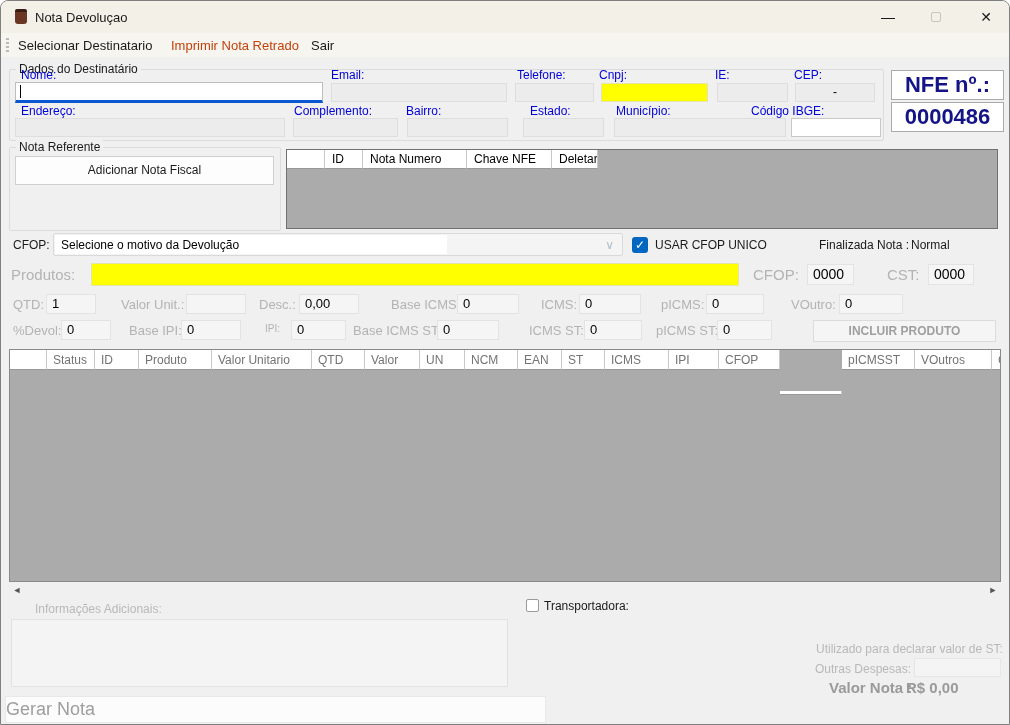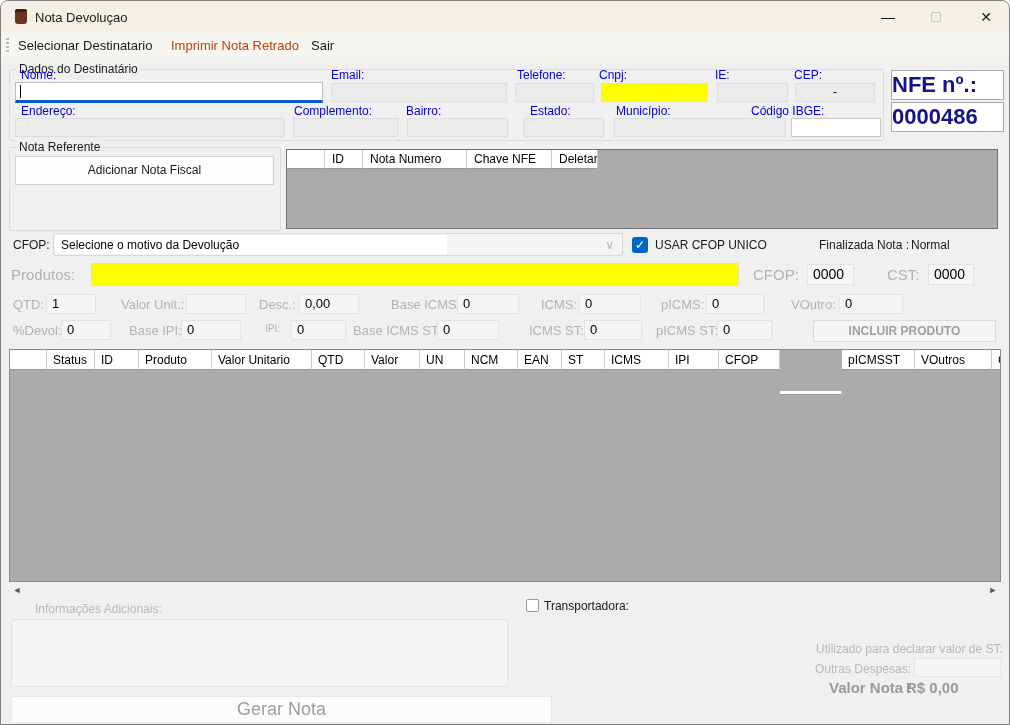--- a/index.html
+++ b/index.html
@@ -27,21 +27,21 @@
   .lbl { position:absolute; font-size:12px; color:#0000d8; white-space:nowrap; }
   .inp { position:absolute; height:19px; background:#ececec; border:1px solid #dedede;
          font-size:12px; color:#000; padding:1px 4px; line-height:15px; }
   .inp.white { background:#ffffff; border:1px solid #c8c8c8; }
   .inp.yellow { background:#ffff00; border:1px solid #e4e4b0; }
   .inp.focused { background:#fff; border:1px solid #bdbdbd; border-bottom:3px solid #0b57d0; }
   .caret { position:absolute; left:4px; top:2px; width:1px; height:13px; background:#000; }
 
   .nfebox { position:absolute; left:890px; width:113px; height:30px; background:#fff;
             border:1px solid #ababab; color:#141487; font-weight:bold; font-size:22px;
-            text-align:left; line-height:27px; white-space:nowrap; overflow:hidden; }
+            text-align:center; line-height:27px; white-space:nowrap; overflow:hidden; }
 
   .btn { position:absolute; background:#fdfdfd; border:1px solid #d0d0d0; border-radius:0;
          font-size:12px; color:#1a1a1a; text-align:center; }
 
   .refgrid { position:absolute; left:285px; top:148px; width:712px; height:80px;
              background:#ababab; border:1px solid #707070; }
   .refgrid .hdr { display:flex; height:19px; }
   .refgrid .hcell { background:#fff; border-right:1px solid #c9c9c9; border-bottom:1px solid #999;
                     font-size:12px; color:#000; padding:2px 0 0 7px; overflow:hidden; white-space:nowrap; }
 
@@ -60,32 +60,32 @@
   .numbox { position:absolute; height:20px; background:#f5f5f5; border:1px solid #e3e3e3;
             font-size:13px; color:#000; padding:1px 0 0 5px; }
   .incluir { position:absolute; left:812px; top:319px; width:183px; height:22px; background:#f5f5f5;
              border:1px solid #dcdcdc; color:#9f9f9f; font-weight:bold; font-size:12px;
              text-align:center; line-height:20px; }
 
   .ptable { position:absolute; left:8px; top:348px; width:992px; height:233px;
             background:#ababab; border:1px solid #8a8a8a; overflow:hidden; }
   .ptable .hdr { display:flex; height:20px; }
   .ptable .hcell { background:#fff; border-right:1px solid #c9c9c9; border-bottom:1px solid #999;
-                   font-size:12px; color:#000000; padding:3px 0 0 6px; overflow:hidden;
+                   font-size:12px; color:#737373; padding:3px 0 0 6px; overflow:hidden;
                    white-space:nowrap; flex:0 0 auto; }
   .hscroll { position:absolute; left:9px; top:582px; width:990px; height:15px; background:#f0f0f0; }
   .hscroll .arrow { position:absolute; top:1px; width:14px; height:13px; color:#555;
                     font-size:9px; text-align:center; line-height:13px; }
 
   .footer-gray { position:absolute; font-size:12px; color:#b8b8b8; white-space:nowrap; }
   .infobox { position:absolute; left:10px; top:618px; width:497px; height:68px;
              background:#f4f4f4; border:1px solid #e2e2e2; font-size:12px; color:#000; padding:4px; }
   .valor { position:absolute; font-size:15px; font-weight:bold; color:#9a9a9a; white-space:nowrap; }
-  .gerar { position:absolute; left:10px; top:695px; width:541px; height:27px; background:#fcfcfc;
-           border:1px solid #e8e8e8; color:#9e9e9e; font-size:18px; text-align:center; line-height:25px; }
+  .gerar { position:absolute; left:4px; top:695px; width:541px; height:27px; background:#fcfcfc;
+           border:1px solid #e8e8e8; color:#9e9e9e; font-size:18px; text-align:left; line-height:25px; }
 </style>
 </head>
 <body>
 
 <div class="window">
 
   <div class="titlebar">
     <span class="app-icon"></span>
     <span class="title-text">Nota Devoluçao</span>
     <span class="winbtn" style="left:864px;">—</span>

